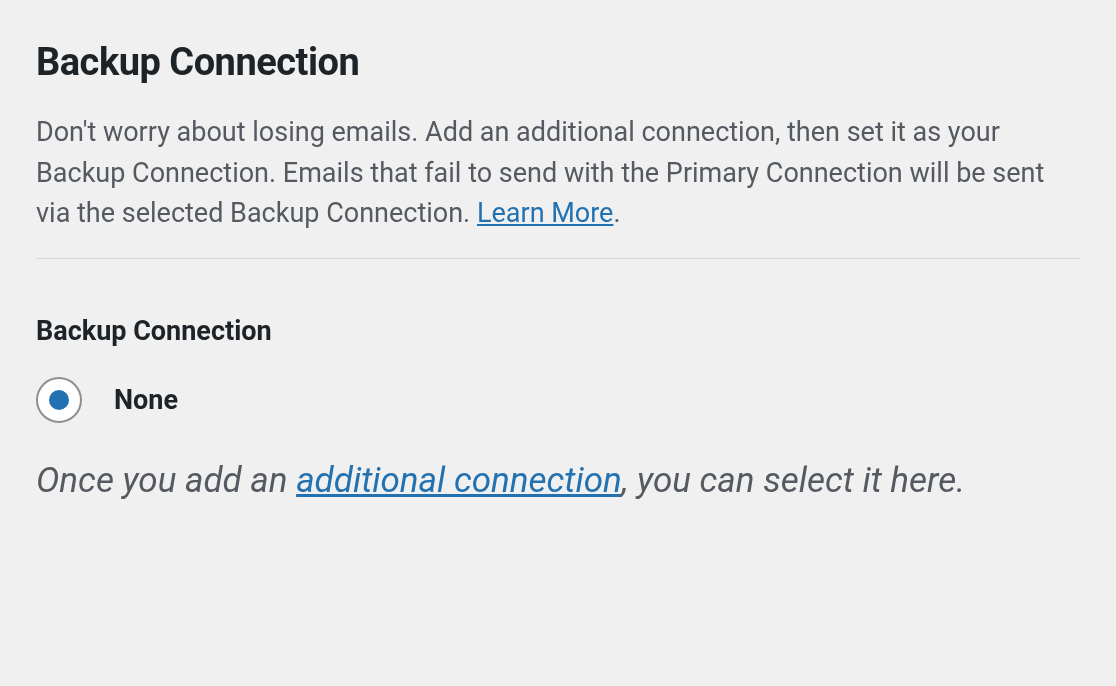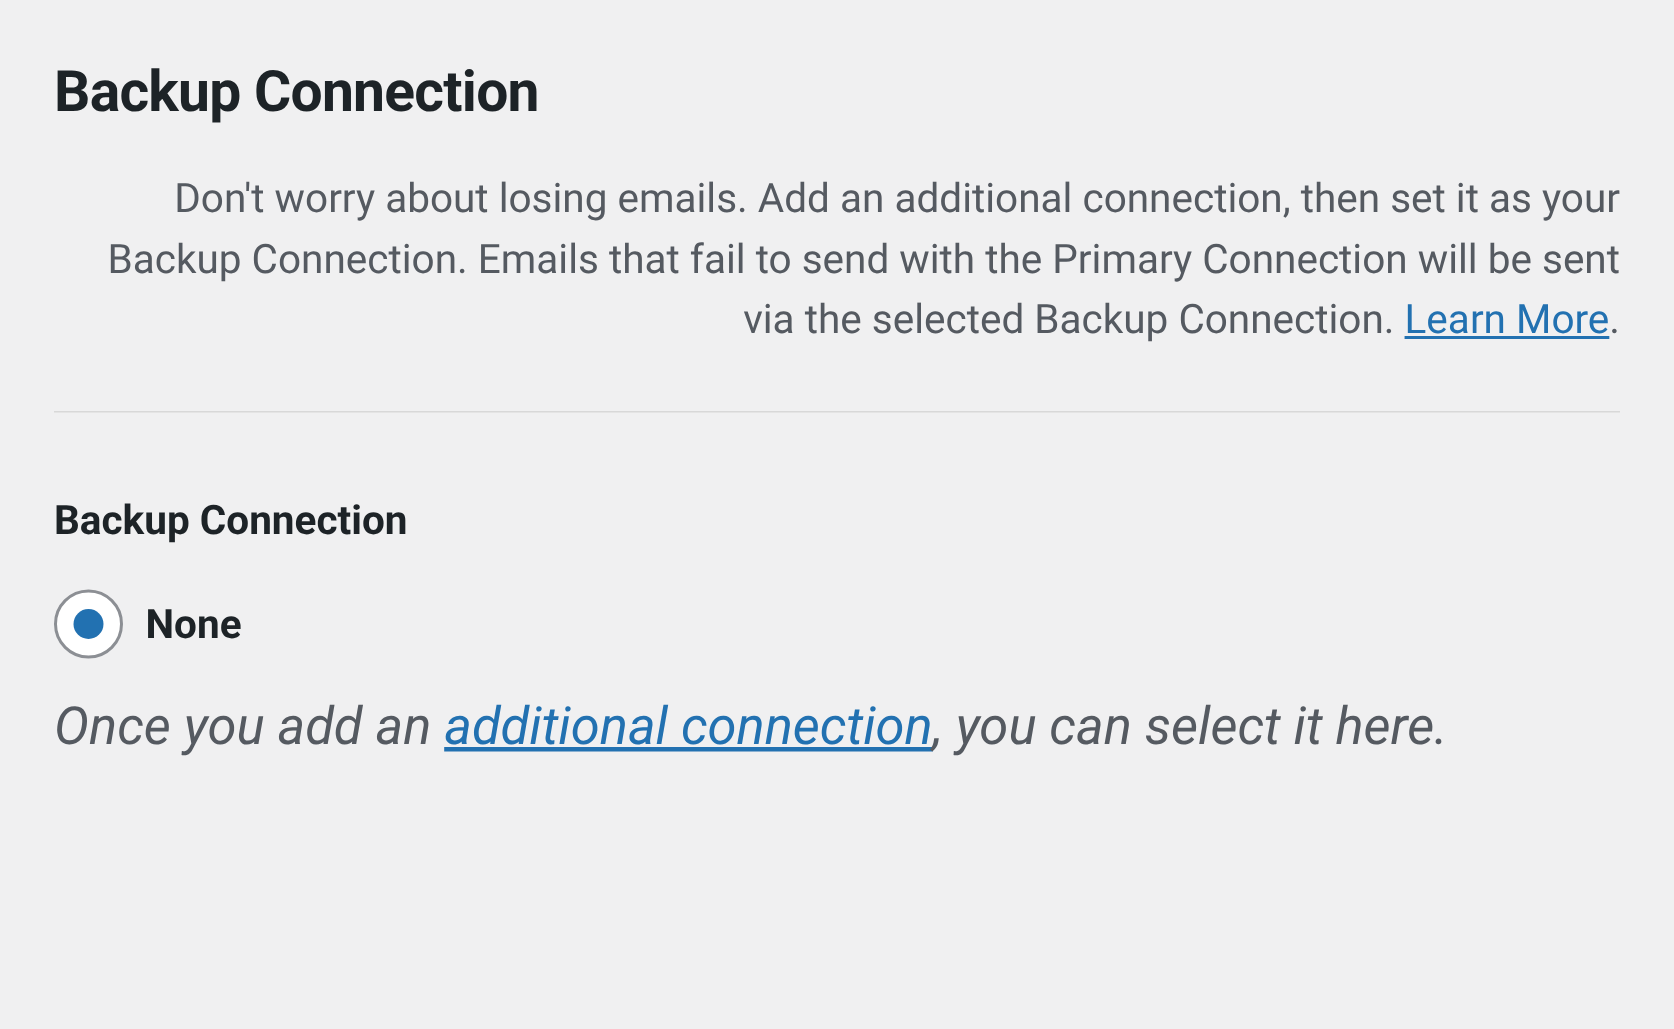--- a/index.html
+++ b/index.html
@@ -18,44 +18,43 @@
       font-size: 38px;
       font-weight: 700;
       color: #1d2327;
       margin-bottom: 28px;
       letter-spacing: -0.5px;
     }
     .section-description {
       font-size: 27px;
       color: #555a61;
       line-height: 1.5;
-      margin-bottom: 40px;
-      text-align: right;
+      margin-bottom: 24px;
     }
     .divider {
       height: 1px;
       background-color: #d8d8d8;
       margin-bottom: 56px;
     }
     .link {
       color: #2271b1;
       text-decoration: underline;
       cursor: pointer;
     }
     .field-label {
       font-size: 27px;
       font-weight: 700;
       color: #1d2327;
       margin-bottom: 30px;
     }
     .radio-option {
       display: flex;
       align-items: center;
-      gap: 15px;
-      margin-bottom: 20px;
+      gap: 32px;
+      margin-bottom: 32px;
     }
     .radio-circle {
       width: 46px;
       height: 46px;
       border: 2px solid #8c8f94;
       border-radius: 50%;
       display: flex;
       align-items: center;
       justify-content: center;
       background-color: #fff;

